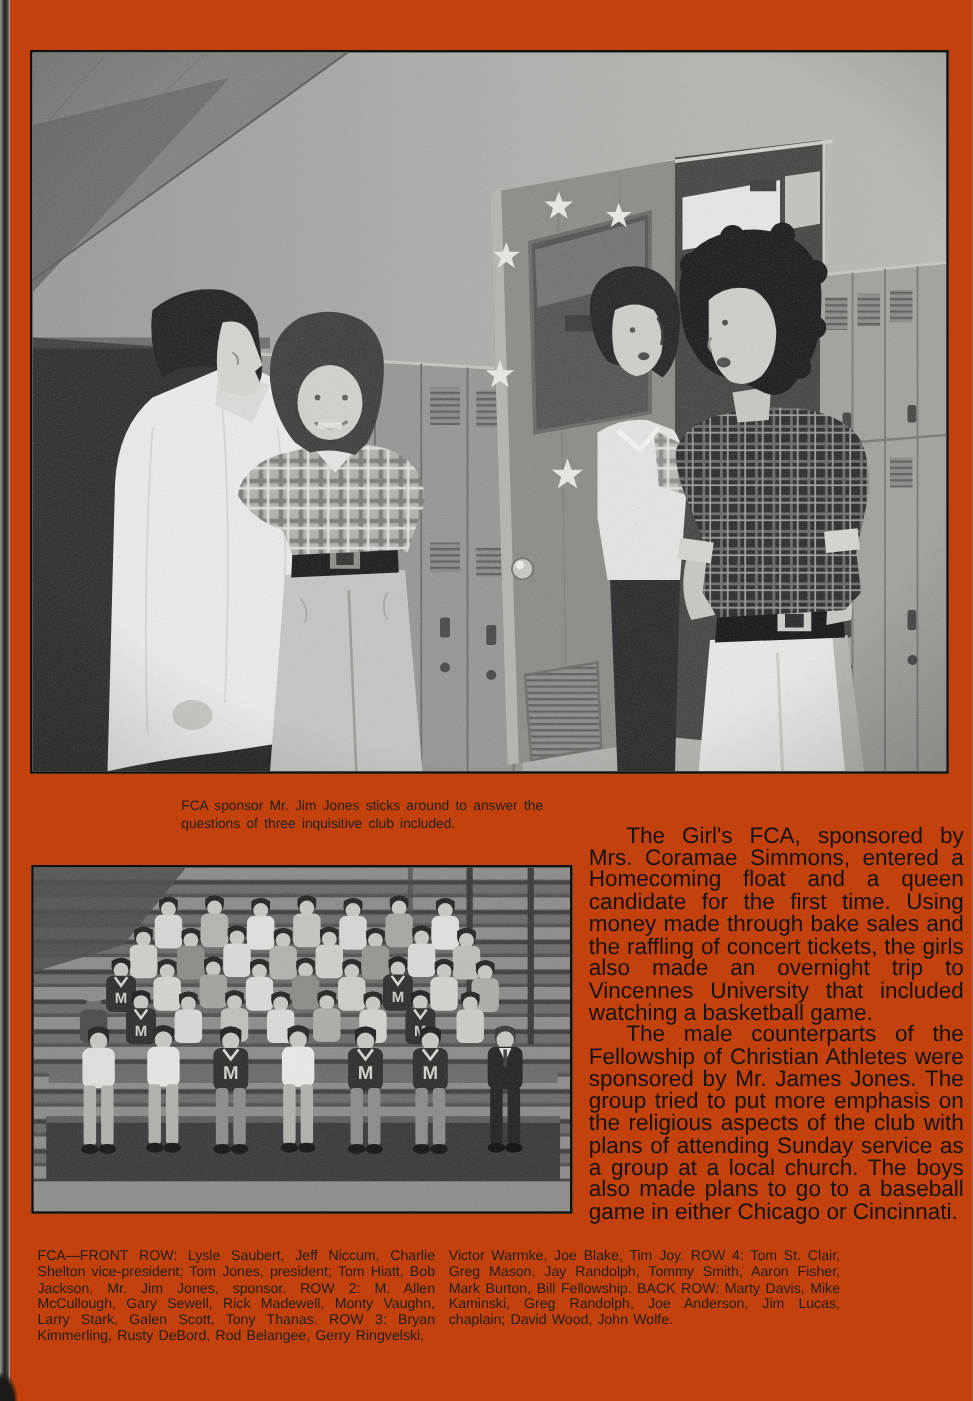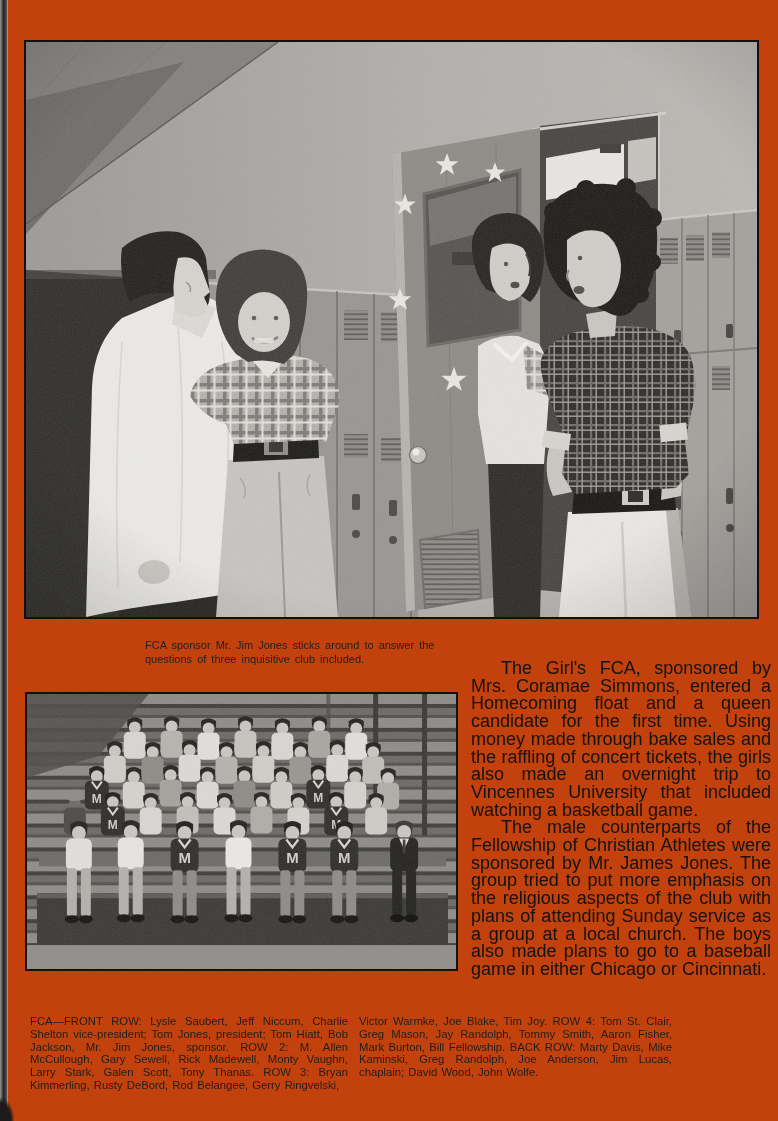--- a/index.html
+++ b/index.html
@@ -25,21 +25,21 @@
     position:absolute; left:145px; top:639px; width:330px;
     font-size:11px; line-height:13.6px; color:#23221f; word-spacing:2px;
   }
   .article {
     position:absolute; left:471px; top:636px; width:300px;
     font-size:18px; line-height:17.7px; text-align:justify; color:#141312;margin-top:24px;
   }
   .article p { margin:0; text-indent:30px; }
   .cap-col {
     position:absolute; top:999px; font-size:11.3px; line-height:12.8px;
-    text-align:justify; color:#201f1d; word-spacing:1px;margin-top:16px;
+    text-align:justify; color:#201f1d; word-spacing:1px;
   }
   .cap-left  { left:30px;  width:318px; }
   .cap-right { left:359px; width:313px; }
 </style>
 </head>
 <body>
 
 <div class="page">
   <div class="scan-edge"></div>
   <div class="scan-blob"></div>

